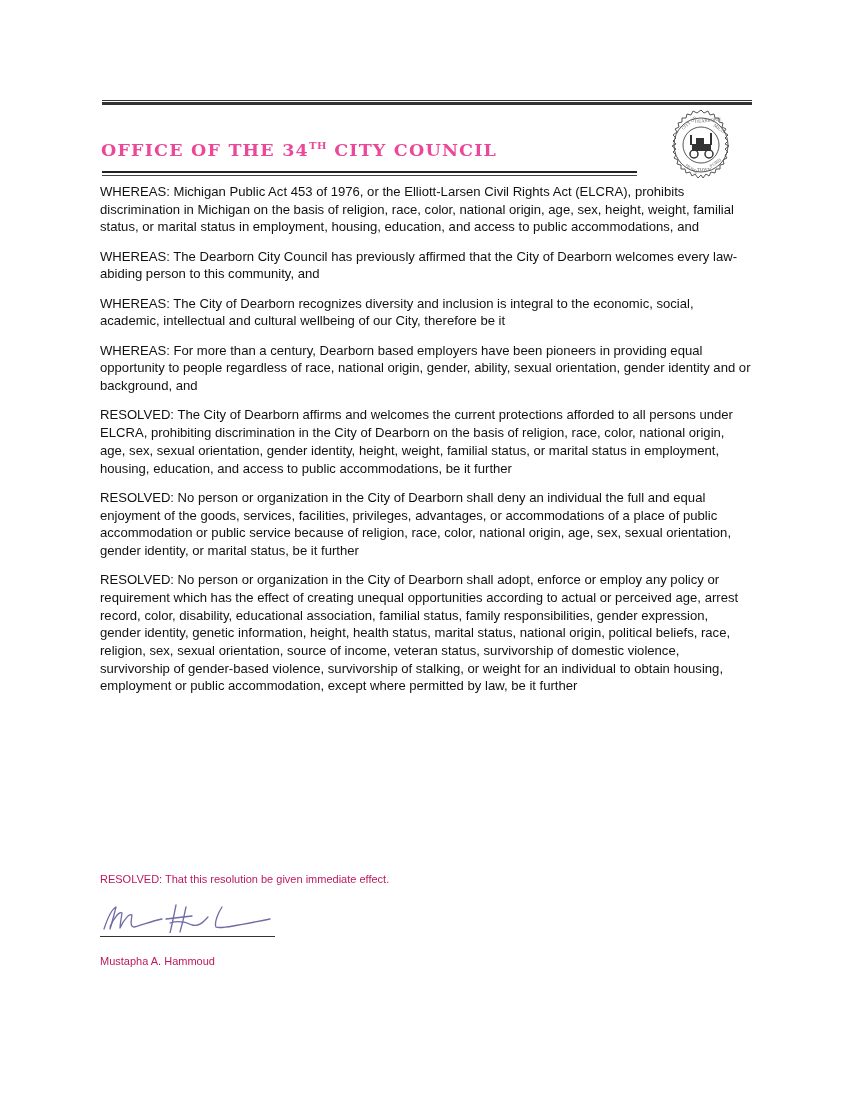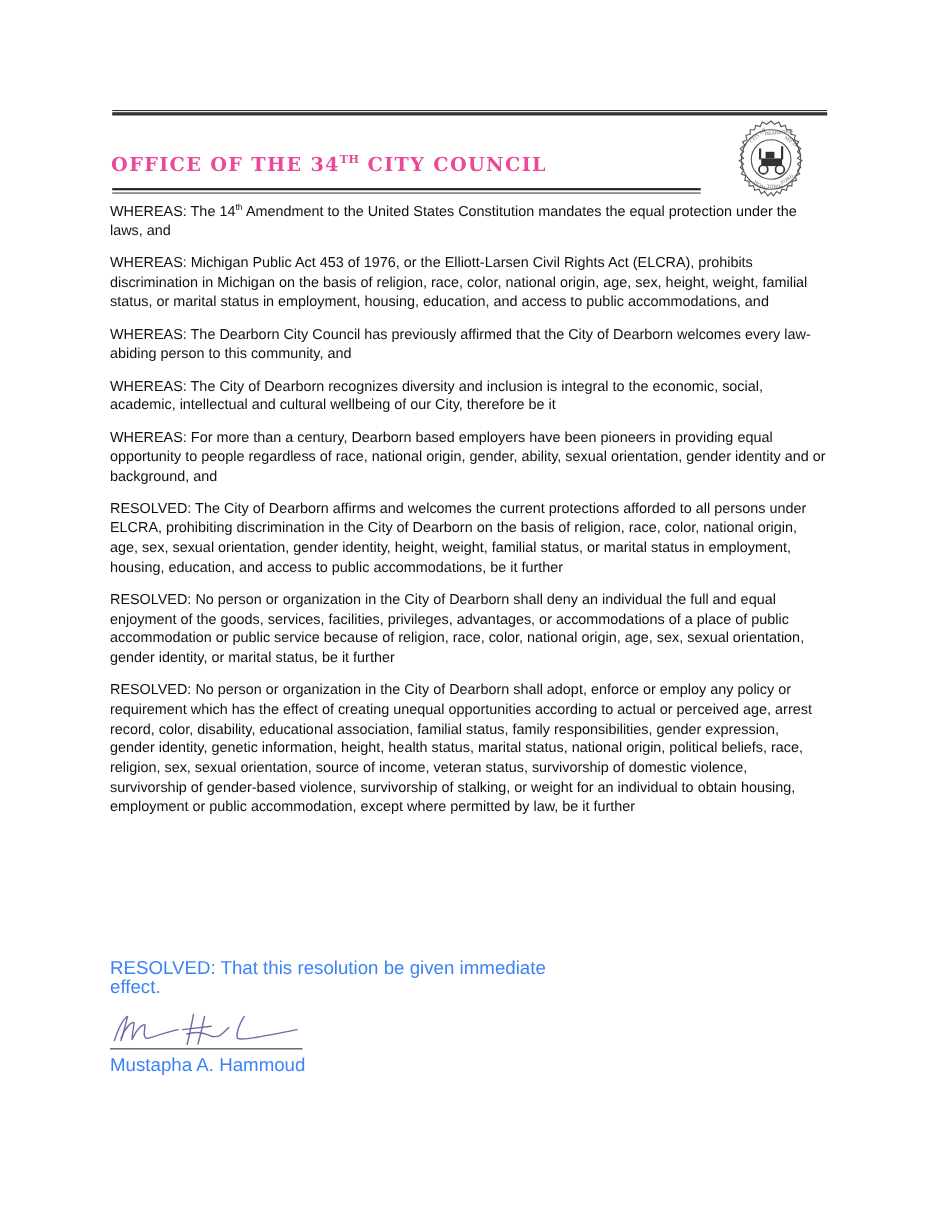--- a/index.html
+++ b/index.html
@@ -80,23 +80,23 @@
       font-size: 8px;
       vertical-align: 5px;
       line-height: 0;
     }
     .signature-block {
       position: absolute;
       left: 100px;
       top: 871px;
       width: 400px;
       font-family: "Liberation Sans", sans-serif;
-      font-size: 17px;
+      font-size: 11px;
       line-height: 17.7px;
-      color: #3b82f6;
+      color: #be185d;
     }
     .sig-area {
       position: relative;
       width: 176px;
       height: 48px;
     }
     .sig-svg {
       position: absolute;
       left: 0;
       top: 14px;
@@ -105,21 +105,21 @@
     }
     .sig-line {
       position: absolute;
       left: 0;
       top: 47px;
       width: 175px;
       height: 1px;
       background: #333;
     }
     .signer {
-      margin-top: 6px;
+      margin-top: 16px;
     }
   </style>
 </head>
 <body>
 
 <div class="rule-top">
   <div class="thin"></div>
   <div class="thick"></div>
 </div>
 
@@ -148,21 +148,20 @@
     <text x="20" y="22" transform="rotate(-40 20 22)">CITY OF</text>
     <text x="32" y="15" transform="rotate(-5 32 15)">DEARBORN</text>
     <text x="50" y="18" transform="rotate(35 50 18)">MICH</text>
     <text x="22" y="58" transform="rotate(35 22 58)">HOME</text>
     <text x="34" y="63">TOWN</text>
     <text x="48" y="60" transform="rotate(-35 48 60)">FORD</text>
   </g>
 </svg>
 
 <div class="body-text">
-  <p class="para"><span>WHEREAS: The 14</span><sup>th</sup><span> Amendment to the United States Constitution mandates the equal protection under the laws, and</span></p>
   <p class="para">WHEREAS: Michigan Public Act 453 of 1976, or the Elliott-Larsen Civil Rights Act (ELCRA), prohibits discrimination in Michigan on the basis of religion, race, color, national origin, age, sex, height, weight, familial status, or marital status in employment, housing, education, and access to public accommodations, and</p>
   <p class="para">WHEREAS: The Dearborn City Council has previously affirmed that the City of Dearborn welcomes every law-abiding person to this community, and</p>
   <p class="para">WHEREAS: The City of Dearborn recognizes diversity and inclusion is integral to the economic, social, academic, intellectual and cultural wellbeing of our City, therefore be it</p>
   <p class="para">WHEREAS: For more than a century, Dearborn based employers have been pioneers in providing equal opportunity to people regardless of race, national origin, gender, ability, sexual orientation, gender identity and or background, and</p>
   <p class="para">RESOLVED: The City of Dearborn affirms and welcomes the current protections afforded to all persons under ELCRA, prohibiting discrimination in the City of Dearborn on the basis of religion, race, color, national origin, age, sex, sexual orientation, gender identity, height, weight, familial status, or marital status in employment, housing, education, and access to public accommodations, be it further</p>
   <p class="para">RESOLVED: No person or organization in the City of Dearborn shall deny an individual the full and equal enjoyment of the goods, services, facilities, privileges, advantages, or accommodations of a place of public accommodation or public service because of religion, race, color, national origin, age, sex, sexual orientation, gender identity, or marital status, be it further</p>
   <p class="para">RESOLVED: No person or organization in the City of Dearborn shall adopt, enforce or employ any policy or requirement which has the effect of creating unequal opportunities according to actual or perceived age, arrest record, color, disability, educational association, familial status, family responsibilities, gender expression, gender identity, genetic information, height, health status, marital status, national origin, political beliefs, race, religion, sex, sexual orientation, source of income, veteran status, survivorship of domestic violence, survivorship of gender-based violence, survivorship of stalking, or weight for an individual to obtain housing, employment or public accommodation, except where permitted by law, be it further</p>
 </div>
 
 <div class="signature-block">

